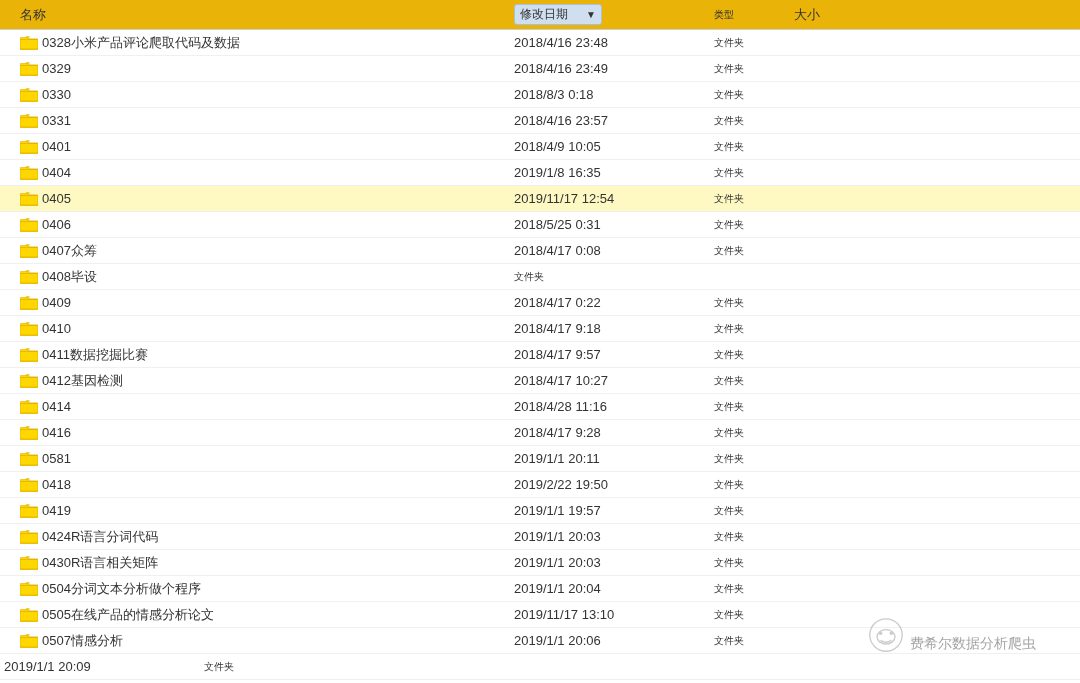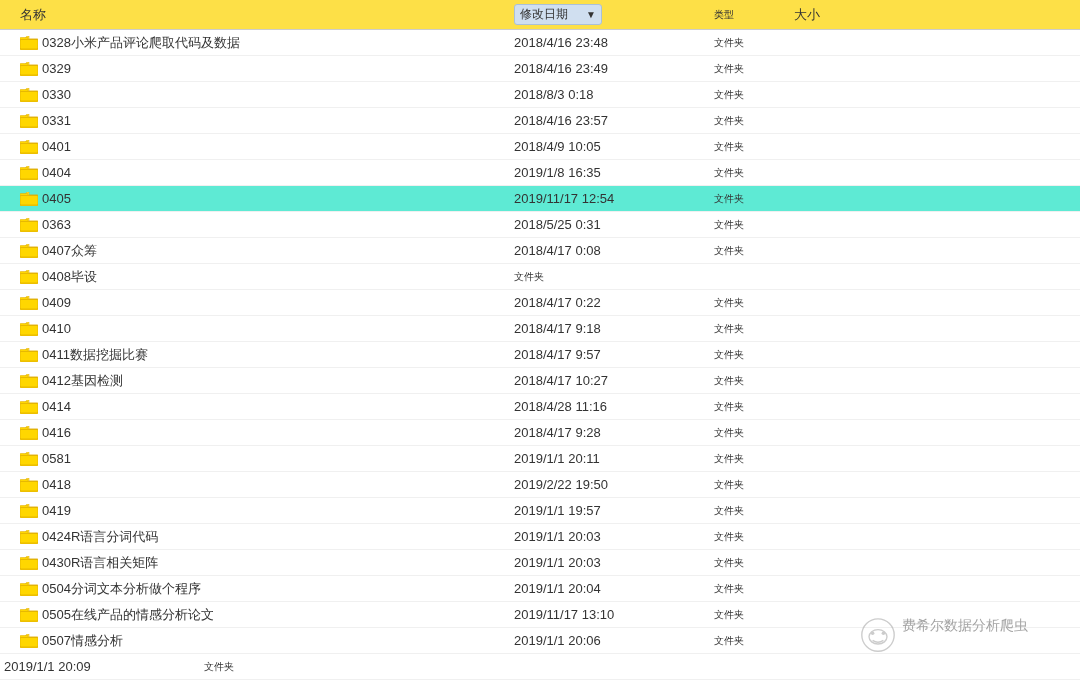--- a/index.html
+++ b/index.html
@@ -20,21 +20,21 @@
       width: 100%;
       height: 683px;
       background: #fff;
       position: relative;
     }
     .table-header {
       display: flex;
       align-items: center;
       border-bottom: 1px solid #ccc;
       padding: 4px 0;
-      background: #fde047;
+      background: #eab308;
       position: sticky;
       top: 0;
     }
     .col-name {
       width: 510px;
       padding-left: 20px;
       font-size: 13px;
       color: #333;
       display: flex;
       align-items: center;
@@ -69,21 +69,21 @@
       height: calc(683px - 28px);
     }
     .file-row {
       display: flex;
       align-items: center;
       height: 26px;
       border-bottom: 1px solid #f0f0f0;
       cursor: pointer;
     }
     .file-row.selected {
-      background: #5eead4;
+      background: #fef9c3;
     }
     .file-row .col-name {
       display: flex;
       align-items: center;
       gap: 4px;
     }
     .folder-icon {
       width: 18px;
       height: 14px;
       position: relative;
@@ -96,23 +96,23 @@
     }
     .file-name-text {
       font-size: 13px;
       white-space: nowrap;
       overflow: hidden;
       text-overflow: ellipsis;
     }
     .watermark {
       position: absolute;
       bottom: 30px;
-      right: 52px;
+      right: 44px;
       display: flex;
-      align-items: flex-start;
+      align-items: flex-end;
       gap: 6px;
       opacity: 0.6;
       pointer-events: none;
     }
     .watermark-icon {
       width: 36px;
       height: 36px;
     }
     .watermark-text {
       font-size: 14px;
@@ -294,21 +294,21 @@
     </div>
   </div>
       <div class="file-row">
     <div class="col-name">
       <span class="folder-icon"><svg viewBox="0 0 18 14" xmlns="http://www.w3.org/2000/svg">
     <rect x="0" y="3" width="18" height="11" rx="1" fill="#FFD700" stroke="#DDA800" stroke-width="0.5"></rect>
     <path d="M0 4 L0 3 Q0 3 2 3 L5 3 L6 1 Q6.5 0 7.5 0 L9 0 Q9 0 9 1 L9 3 L18 3" fill="#FFE040" stroke="#DDA800" stroke-width="0.5"></path>
     <rect x="0" y="3.5" width="18" height="9.5" rx="1" fill="#FFD700" stroke="#CC9900" stroke-width="0.5"></rect>
     <rect x="0" y="1.5" width="8" height="2" rx="0.5" fill="#FFD700" stroke="#DDA800" stroke-width="0.5"></rect>
   </svg></span>
-      <span class="file-name-text">0363</span>
+      <span class="file-name-text">0406</span>
     </div>
     <div class="col-date">
       <span>2018/5/25 0:31</span>
     </div>
     <div class="col-type">
       <span>文件夹</span>
     </div>
     <div class="col-size">
       <span></span>
     </div>

